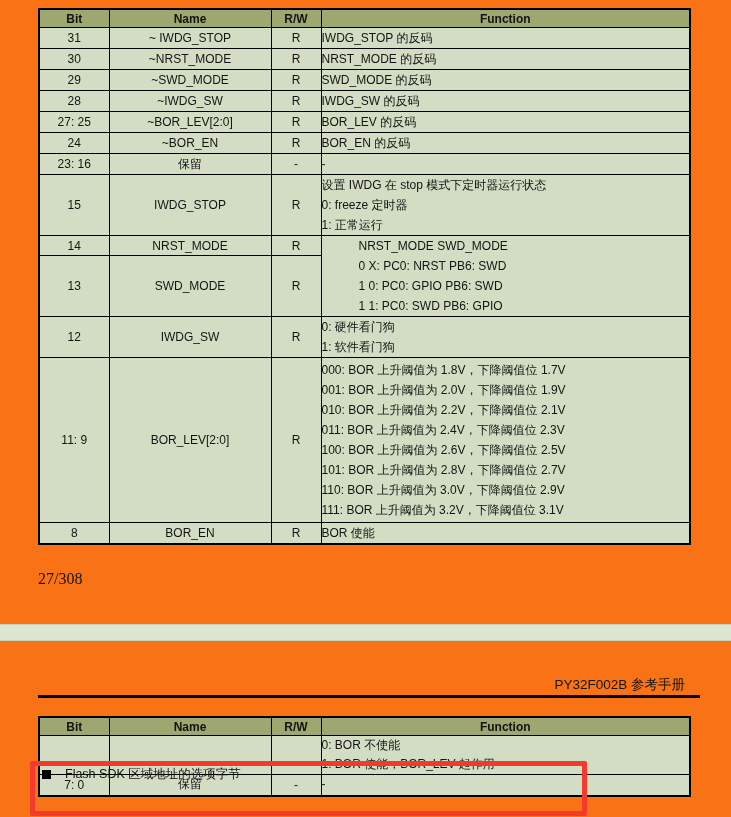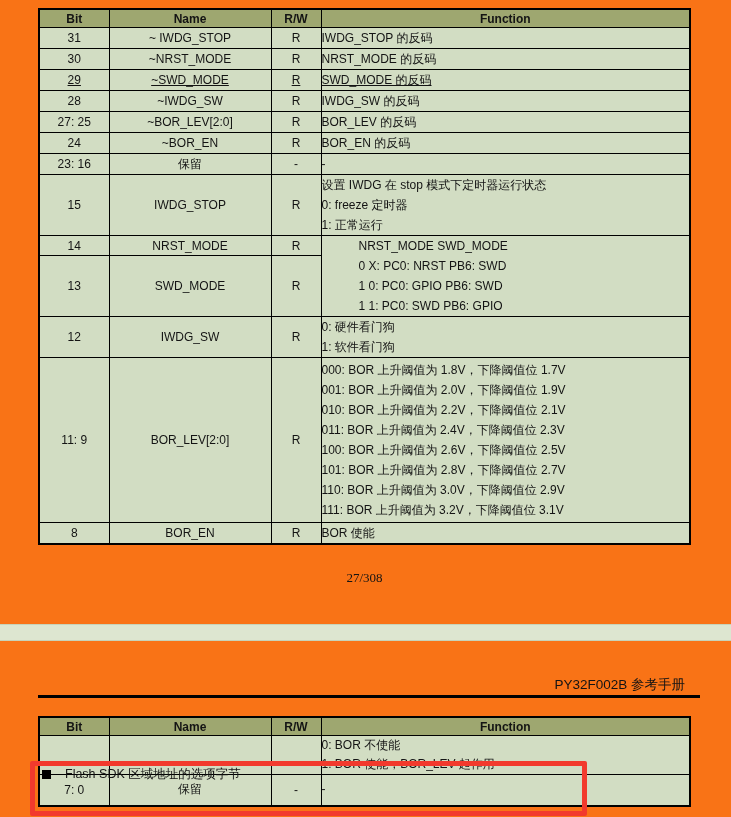--- a/index.html
+++ b/index.html
@@ -21,22 +21,22 @@
   table.reg td {
     border:1px solid #000; font-size:12px; padding:0; vertical-align:middle;
   }
   td.c-bit, td.c-name, td.c-rw { text-align:center; }
   td.c-func { text-align:left; padding:0 4px 0 6px; }
   td.c-func.va-top { vertical-align:top;padding-left:37px; }
   .fline { line-height:20px; white-space:nowrap; }
   #table2 .fline { line-height:19px; }
 
   .page-num {
-    position:absolute; left:38px; top:570px; width:653px; text-align:center;
-    font-family:"Liberation Serif","DejaVu Serif",serif; font-size:13px;
+    position:absolute; left:38px; top:570px; width:653px; text-align:left;
+    font-family:"Liberation Serif","DejaVu Serif",serif; font-size:16px;
   }
   .page-separator {
     position:absolute; left:0; top:624px; width:731px; height:17px;
     background:#dde6d0; border-top:1px solid #c7d3b9; border-bottom:1px solid #c7d3b9;
     box-sizing:border-box;
   }
   .doc-header {
     position:absolute; left:23px; top:676px; width:662px; text-align:right;
     font-size:13.5px;
   }
@@ -85,21 +85,21 @@
           </td>
         </tr>
         <tr style="height: 20px;">
           <td class="c-bit">30</td>
           <td class="c-name">~NRST_MODE</td>
           <td class="c-rw">R</td>
           <td class="c-func">
             <div class="fline">NRST_MODE 的反码</div>
           </td>
         </tr>
-        <tr style="height: 21px; text-decoration: underline;">
+        <tr style="height: 21px;">
           <td class="c-bit">29</td>
           <td class="c-name">~SWD_MODE</td>
           <td class="c-rw">R</td>
           <td class="c-func">
             <div class="fline">SWD_MODE 的反码</div>
           </td>
         </tr>
         <tr style="height: 21px;">
           <td class="c-bit">28</td>
           <td class="c-name">~IWDG_SW</td>
@@ -218,21 +218,21 @@
     <tbody id="tbody2">
         <tr style="height: 39px;">
           <td class="c-bit"></td>
           <td class="c-name"></td>
           <td class="c-rw"></td>
           <td class="c-func">
             <div class="fline">0: BOR 不使能</div>
             <div class="fline">1: BOR 使能，BOR_LEV 起作用</div>
           </td>
         </tr>
-        <tr style="height: 31px;">
+        <tr style="height: 21px;">
           <td class="c-bit">7: 0</td>
           <td class="c-name">保留</td>
           <td class="c-rw">-</td>
           <td class="c-func">
             <div class="fline">-</div>
           </td>
         </tr>
       </tbody>
   </table>
 

